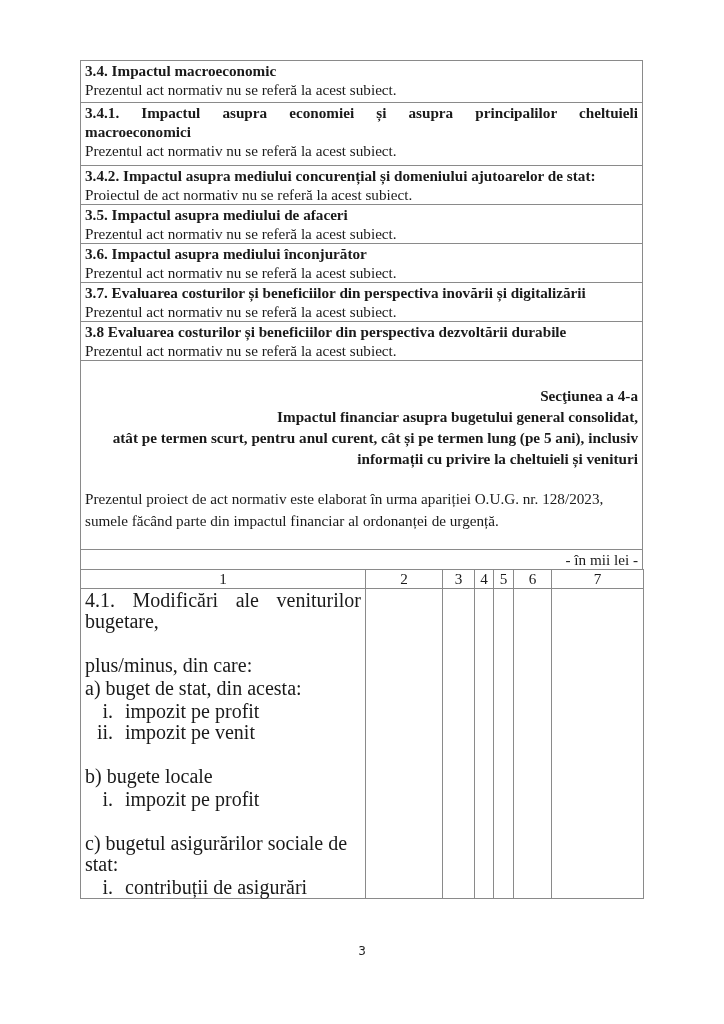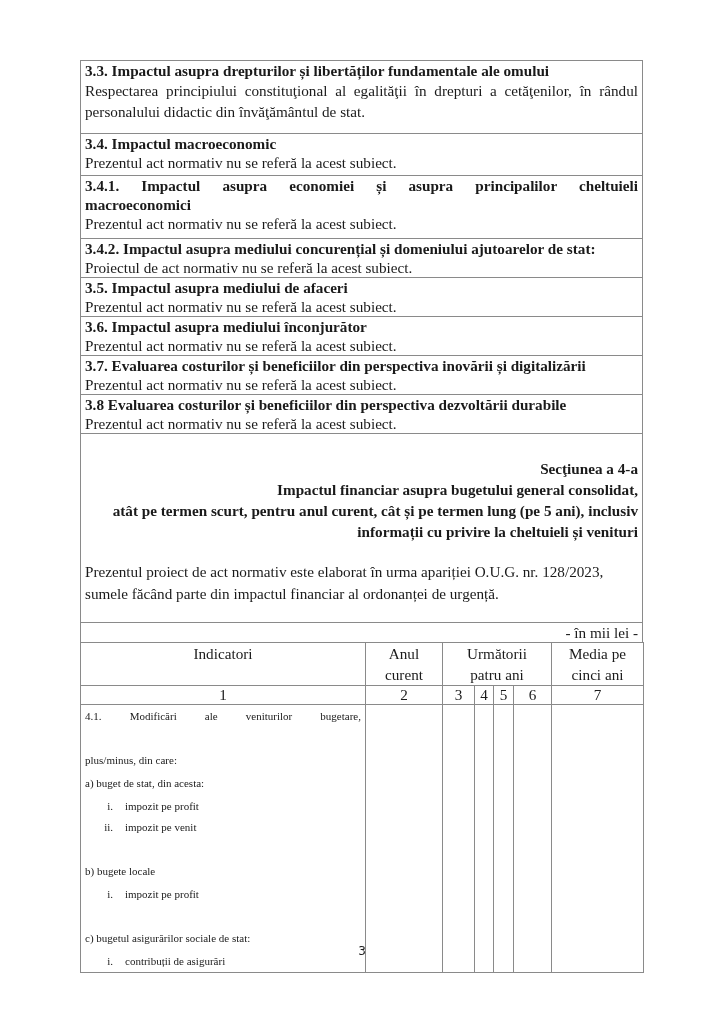--- a/index.html
+++ b/index.html
@@ -18,40 +18,34 @@
     .std td { height: 38px; }
     .sec4 td { height: 188px; }
     .sec4 .title { text-align: right; font-weight: bold; line-height: 21px; margin-top: 24px; }
     .sec4 .para { margin-top: 19px; line-height: 22px; }
     .unit td { height: 19px; text-align: right; padding-right: 6px; line-height: 19px; }
     table.fin { width: 563px; border-collapse: collapse; table-layout: fixed; margin-top: -1px; }
     table.fin td { border: 1px solid #8a8a8a; text-align: center; vertical-align: top; line-height: 21px; padding: 0; }
     table.fin .hdr td { height: 42px; }
     table.fin .num td { height: 18px; line-height: 18px; }
     table.fin .body td { height: 180px; text-align: left; }
-    .ind { padding: 1px 4px 0 4px !important; line-height: 18px; font-size: 11px; }
+    .ind { padding: 1px 4px 0 4px !important; line-height: 18px; font-size: 20px; }
     .ind .l { display: block; margin-top: 23px; }
     .ind .j { text-align: justify; text-align-last: justify; display: block; }
     .ind .sub { display: block; padding-left: 0; }
     .ind .sub .rn { display: inline-block; width: 40px; text-align: right; padding-right: 12px; box-sizing: border-box; }
     .pageno { position: absolute; top: 944px; left: 0; width: 724px; text-align: center;
               font-family: "DejaVu Sans", sans-serif; font-size: 12px; color: #222; }
   </style>
 </head>
 <body>
 
 <div class="page">
   <table class="doc">
     <tbody>
-        <tr class="r33">
-      <td>
-        <span class="h">3.3. Impactul asupra drepturilor și libertăților fundamentale ale omului</span>
-        <span class="b justify" style="text-align-last:left">Respectarea principiului constituţional al egalităţii în drepturi a cetăţenilor, în rândul personalului didactic din învăţământul de stat.</span>
-      </td>
-    </tr>
     <tr class="r34">
       <td>
         <span class="h">3.4. Impactul macroeconomic</span>
         <span class="b">Prezentul act normativ nu se referă la acest subiect.</span>
       </td>
     </tr>
     <tr class="r341">
       <td>
         <span class="h justify">3.4.1. Impactul asupra economiei și asupra principalilor cheltuieli</span>
         <span class="h">macroeconomici</span>
@@ -112,35 +106,20 @@
     <colgroup>
       <col style="width:285px">
       <col style="width:77px">
       <col style="width:32px">
       <col style="width:19px">
       <col style="width:20px">
       <col style="width:38px">
       <col style="width:92px">
     </colgroup>
     <tbody>
-        <tr class="hdr">
-      <td>Indicatori</td>
-      <td>
-        <div>Anul</div>
-        <div>curent</div>
-      </td>
-      <td colspan="4">
-        <div>Următorii</div>
-        <div>patru ani</div>
-      </td>
-      <td>
-        <div>Media pe</div>
-        <div>cinci ani</div>
-      </td>
-    </tr>
     <tr class="num">
       <td>1</td>
       <td>2</td>
       <td>3</td>
       <td>4</td>
       <td>5</td>
       <td>6</td>
       <td>7</td>
     </tr>
     <tr class="body">

